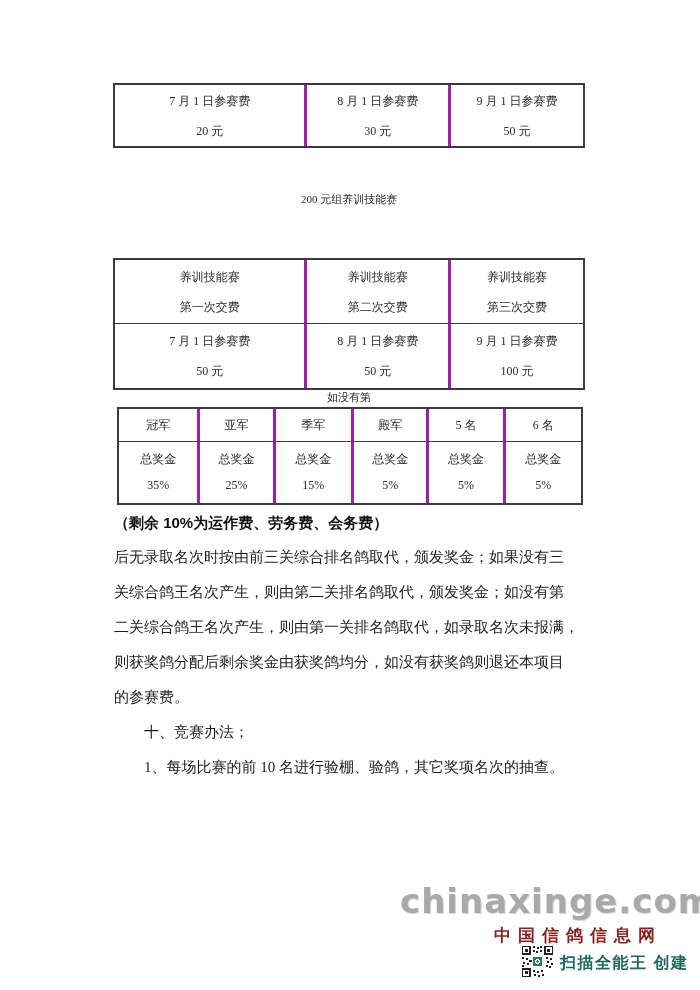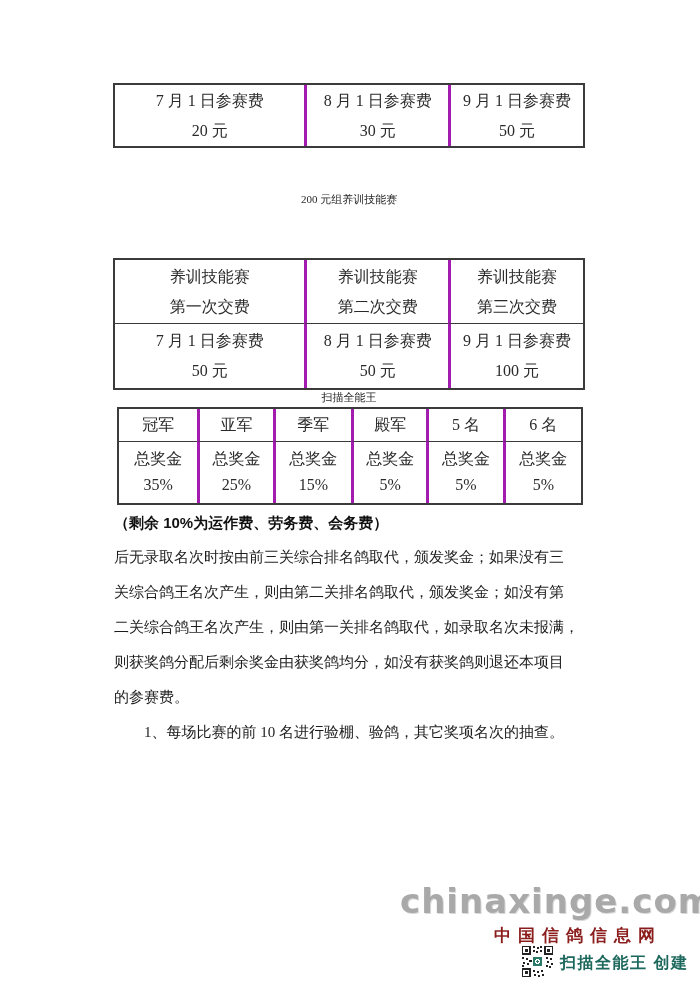--- a/index.html
+++ b/index.html
@@ -12,21 +12,21 @@
   
   .doc-table {
     position:absolute; box-sizing:border-box;
     border:2px solid #3b3b3b; display:grid;
     background:#fff;
   }
   .doc-table .cell {
     box-sizing:border-box;
     display:flex; flex-direction:column;
     align-items:center; justify-content:center;
-    font-size:16px; line-height:12px; gap:18px;
+    font-size:12px; line-height:12px; gap:18px;
     color:#2a2a2a; text-align:center; white-space:nowrap;
   }
   .doc-table .cell.single { gap:0; }
   .doc-table .bl { border-left:3px solid #a21caf; }
   .doc-table .bt { border-top:1px solid #3b3b3b; }
   
   #fees-table { left:113px; top:83px;  width:472px; height:65px;  grid-template-columns:191fr 145fr 136fr; }
   #group200-table { left:113px; top:210px; width:472px; height:132px; grid-template-columns:191fr 145fr 136fr; grid-template-rows:65fr 67fr;margin-top:48px; }
   
   #prize-table { left:117px; top:407px; width:466px; height:98px; grid-template-columns:79fr 76fr 79fr 76fr 77fr 79fr; grid-template-rows:33fr 65fr; }
@@ -114,21 +114,21 @@
     <div class="cell bl bt">
       <span>8 月 1 日参赛费</span>
       <span>50 元</span>
     </div>
     <div class="cell bl bt">
       <span>9 月 1 日参赛费</span>
       <span>100 元</span>
     </div>
   </div>
 
-  <div class="table-heading" style="top:390px;">扫描全能王</div>
+  <div class="table-heading" style="top:390px;">如没有第</div>
 
   <div class="doc-table" id="prize-table">
 
     <div class="cell single">
         <span>冠军</span>
       </div>
     <div class="cell single bl">
         <span>亚军</span>
       </div>
     <div class="cell single bl">
@@ -170,20 +170,21 @@
     </div>
   </div>
 
   <div class="body-text">
     <div class="line note">（剩余 10%为运作费、劳务费、会务费）</div>
     <div class="line">后无录取名次时按由前三关综合排名鸽取代，颁发奖金；如果没有三</div>
     <div class="line">关综合鸽王名次产生，则由第二关排名鸽取代，颁发奖金；如没有第</div>
     <div class="line">二关综合鸽王名次产生，则由第一关排名鸽取代，如录取名次未报满，</div>
     <div class="line">则获奖鸽分配后剩余奖金由获奖鸽均分，如没有获奖鸽则退还本项目</div>
     <div class="line">的参赛费。</div>
+    <div class="line">　　十、竞赛办法；</div>
     <div class="line">　　1、每场比赛的前 10 名进行验棚、验鸽，其它奖项名次的抽查。</div>
   </div>
 
   <div class="wm-domain" style="color: rgb(169, 169, 169);">chinaxinge.com</div>
   <div class="wm-site" style="color: rgb(139, 29, 29);">中国信鸽信息网</div>
 
   <svg class="wm-qr" viewBox="0 0 29 29" shape-rendering="crispEdges">
     <rect x="0" y="0" width="29" height="29" fill="#ffffff"></rect>
 
     <g fill="#222222">

